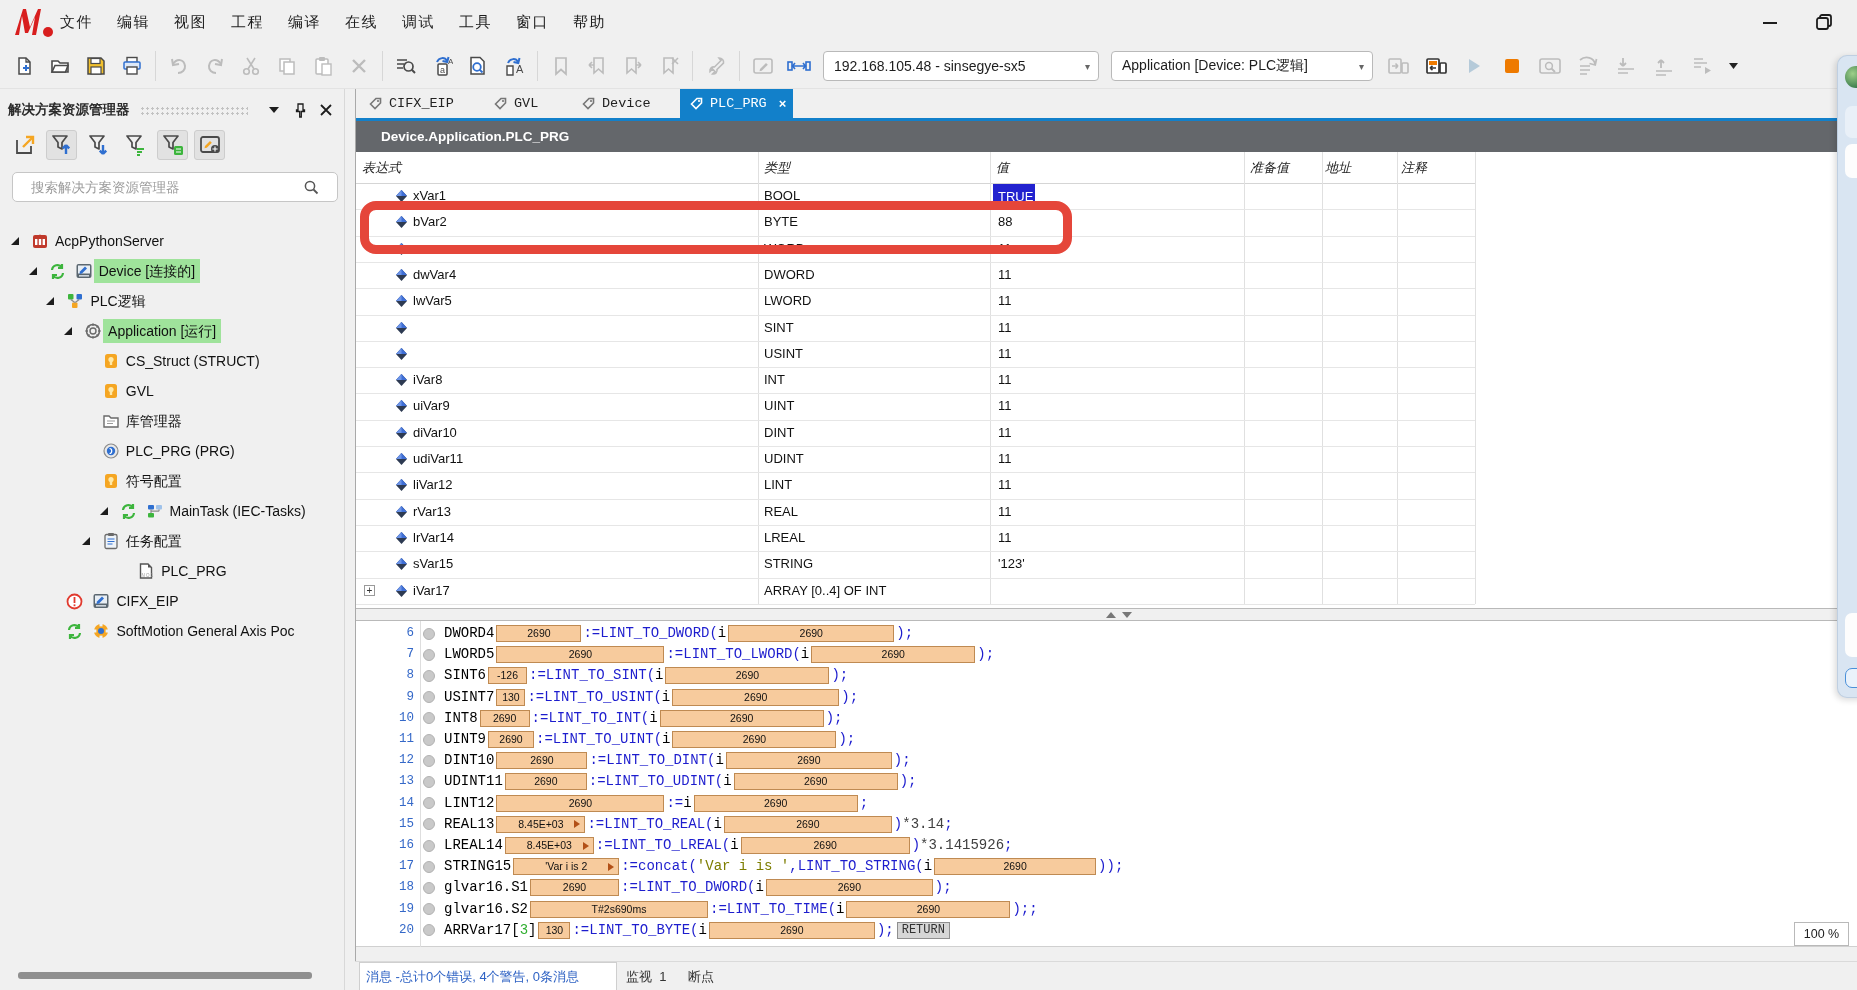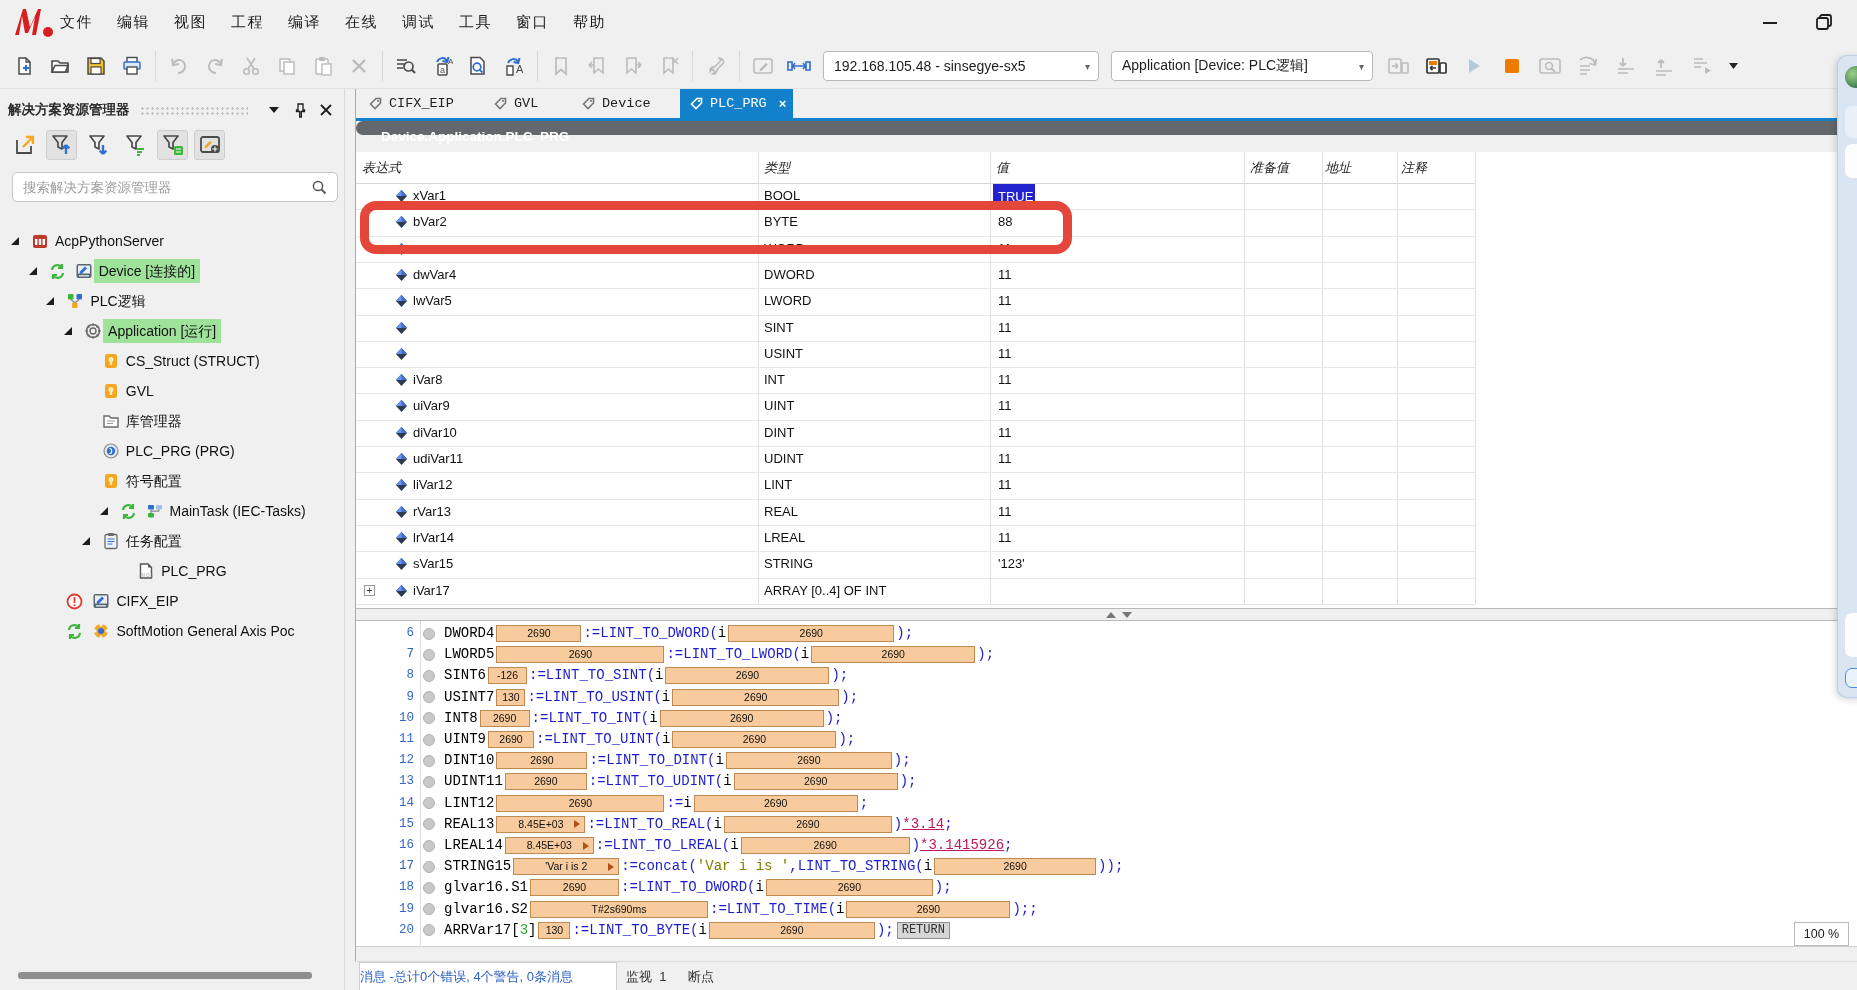--- a/index.html
+++ b/index.html
@@ -25,41 +25,41 @@
 
   
   .left-panel { position:absolute; left:0; top:89px; width:345px; height:901px; background:#f0f0f0; border-right:1px solid #d8d8d8; }
   .lp-header { position:absolute; left:0; top:6px; width:100%; height:30px; display:flex; align-items:center; padding:0 8px; }
   .lp-title { font-size:13.5px; font-weight:bold; color:#2b2b2b; white-space:nowrap; }
   .lp-dots { flex:1; height:10px; margin:2px 10px 0 10px; background-image:radial-gradient(#c2c2c2 1px, transparent 1.1px); background-size:5px 5px; }
   .lp-hicon { width:20px; height:20px; display:flex; align-items:center; justify-content:center; margin-left:6px; }
   .lp-tools { position:absolute; left:6px; top:40px; height:32px; display:flex; align-items:center; }
   .lp-tool { width:31px; height:30px; margin:0 3px; display:flex; align-items:center; justify-content:center; border-radius:3px; }
   .lp-tool.pressed { background:#e2e2e2; border:1px solid #cdcdcd; }
-  .lp-search { position:absolute; left:12px; top:83px; width:326px; height:30px; background:#fff; border:1px solid #c6c6c6; border-radius:5px; display:flex; align-items:center; padding:0 10px; }
+  .lp-search { position:absolute; left:12px; top:83px; width:326px; height:30px; background:#fff; border:1px solid #c6c6c6; border-radius:5px; display:flex; align-items:center; padding:0 18px; }
   .lp-search input { border:none; outline:none; flex:1; font-size:13.5px; color:#333; font-family:"Liberation Sans",sans-serif; background:transparent; }
   .lp-search input::placeholder { color:#9b9b9b; }
   .tree { position:absolute; left:0; top:137px; width:100%; }
   .tree-row { position:relative; height:30px; width:345px; }
   .tw-arrow { position:absolute; top:11px; width:0; height:0; border-left:8px solid transparent; border-bottom:8px solid #1d1d1d; }
   .tw-icon { position:absolute; top:6px; width:18px; height:18px; }
   .tw-badge { position:absolute; top:7px; width:17px; height:17px; }
   .tw-label { position:absolute; top:3px; height:24px; line-height:24px; font-size:14px; color:#111; white-space:nowrap; padding:0 5px; }
   .tw-label.hl { background:#9fe39b; }
   .lp-hscroll { position:absolute; left:18px; top:883px; width:294px; height:7px; background:#8f8f8f; border-radius:3px; }
 
   
   .main { position:absolute; left:355px; top:89px; width:1502px; height:901px; background:#f0f0f0; border-left:1px solid #a9a9a9; }
   .tabbar { position:absolute; left:0; top:0; width:100%; height:29px; }
   .tab { position:absolute; top:0; height:29px; display:flex; align-items:center; padding:0 10px; font-family:"Liberation Mono","DejaVu Sans Mono",monospace; font-size:13.5px; color:#222; }
   .tab .tag-i { margin-right:7px; display:flex; }
   .tab.active { background:#1280ca; color:#fff; }
   .tab .closex { margin-left:12px; font-size:13px; color:#fff; font-family:"Liberation Sans",sans-serif; font-weight:bold; }
   .blue-line { position:absolute; left:0; top:29px; width:100%; height:3px; background:#1280ca; }
-  .doc-header { position:absolute; left:0; top:32px; width:100%; height:14px; background:#64676b; color:#fff; font-size:13.5px; font-weight:bold; line-height:31px; padding-left:25px;border-radius:10px; }
+  .doc-header { position:absolute; left:0; top:32px; width:100%; height:31px; background:#64676b; color:#fff; font-size:13.5px; font-weight:bold; line-height:31px; padding-left:25px; }
 
   
   .watch { position:absolute; left:0; top:63px; width:100%; height:456px; background:#fff; }
   .wt-col-line { position:absolute; top:0; width:1px; background:#e0e0e0; }
   .wt-head { position:absolute; top:0; height:31px; font-size:13px; color:#222; line-height:31px; white-space:nowrap;font-style:italic; }
   .wt-head-border { position:absolute; left:0; top:31px; height:1px; background:#d5d5d5; }
   .wt-row-line { position:absolute; height:1px; background:#e6e6e6; }
   .wt-cell { position:absolute; height:26px; line-height:26px; font-size:13px; color:#111; white-space:nowrap; }
   .wt-expander { position:absolute; width:11px; height:11px; border:1px solid #9a9a9a; background:#fff; font-size:10px; line-height:9px; text-align:center; color:#333; }
   .wt-diamond { position:absolute; width:11px; height:12px; }
@@ -73,31 +73,31 @@
 
   
   .code { position:absolute; left:0; top:532px; width:100%; height:326px; background:#fff; border-bottom:1px solid #d0d0d0; font-family:"Liberation Mono","DejaVu Sans Mono",monospace; }
   .gutter-line { position:absolute; left:64px; top:0; width:1px; height:326px; background:#dedede; }
   .code-line { position:absolute; left:0; height:21.2px; width:100%; white-space:nowrap; }
   .cl-num { position:absolute; left:0; width:58px; text-align:right; font-size:12.5px; color:#3468c8; line-height:21.2px; }
   .cl-bp { position:absolute; left:67px; top:4.6px; width:12px; height:12px; border-radius:50%; background:#c9c9c9; border:1px solid #b2b2b2; }
   .cl-body { position:absolute; left:88px; top:0; line-height:21.2px; font-size:14px; color:#000; display:flex; align-items:center; }
   .tk-k { color:#1d1dce; }
   .tk-s { color:#7d7d00; }
-  .tk-n { color:#be185d;text-decoration:underline; }
+  .tk-n { color:#404040; }
   .tk-g { color:#2fae2f; }
   .tk-box { display:inline-flex; align-items:center; justify-content:center; height:17px; background:#f7cb9d; border:1px solid #bf8a52; font-family:"Liberation Sans",sans-serif; font-size:10.5px; color:#111; margin:0 2px; position:relative; flex:0 0 auto; }
   .tk-box .arr { position:absolute; right:4px; width:0; height:0; border-top:4px solid transparent; border-bottom:4px solid transparent; border-left:6px solid #b35016; }
   .tk-ret { display:inline-block; height:17px; line-height:15px; background:#d6d6d6; border:1px solid #8f8f8f; color:#333; font-size:12px; padding:0 4px; margin-left:3px; font-family:"Liberation Mono",monospace; }
 
   .zoom-box { position:absolute; left:1438px; top:833px; width:55px; height:24px; background:#fff; border:1px solid #b9b9b9; font-size:12.5px; color:#222; text-align:center; line-height:22px; }
 
   
   .status { position:absolute; left:355px; top:961px; width:1502px; height:29px; background:#f0f0f0; border-top:1px solid #dadada; }
-  .st-msg { position:absolute; left:4px; top:0; width:258px; height:29px; background:#fff; border:1px solid #cfcfcf; border-bottom:none; color:#2e62c4; font-size:13px; line-height:27px; padding-left:0; white-space:nowrap; overflow:hidden; }
+  .st-msg { position:absolute; left:4px; top:0; width:258px; height:29px; background:#fff; border:1px solid #cfcfcf; border-bottom:none; color:#2e62c4; font-size:13px; line-height:27px; padding-left:6px; white-space:nowrap; overflow:hidden; }
   .st-item { position:absolute; top:0; height:29px; line-height:29px; font-size:13px; color:#333; white-space:nowrap; }
 
   
   .red-annot { position:absolute; left:360px; top:201px; width:712px; height:53px; border:9px solid #e5463a; border-radius:16px; z-index:50; }
 
   
   .float-panel { position:absolute; left:1837px; top:55px; width:30px; height:643px; background:#d9e5f2; border:1px solid #bfcfe1; border-right:none; border-radius:10px 0 0 10px; z-index:40; box-shadow:-2px 2px 6px rgba(0,0,0,0.15); }
   .fp-avatar { position:absolute; left:7px; top:10px; width:22px; height:22px; border-radius:50%; background:radial-gradient(circle at 35% 35%, #9fd08a, #3f7f4f 70%, #2c5c3a); }
   .fp-rect { position:absolute; left:7px; border-radius:7px; width:30px; }
 

